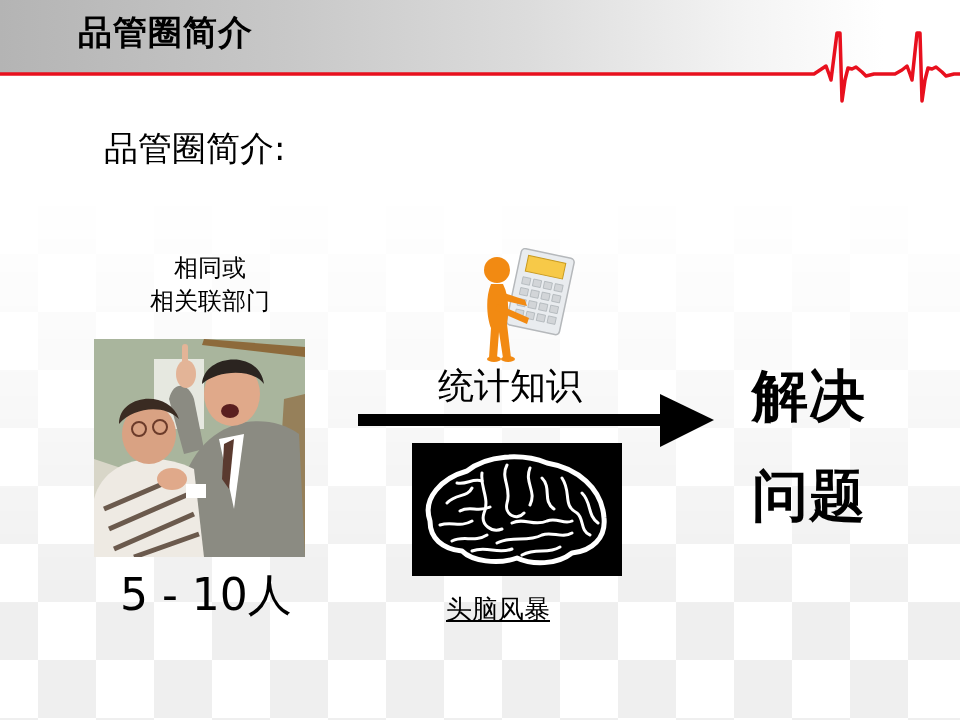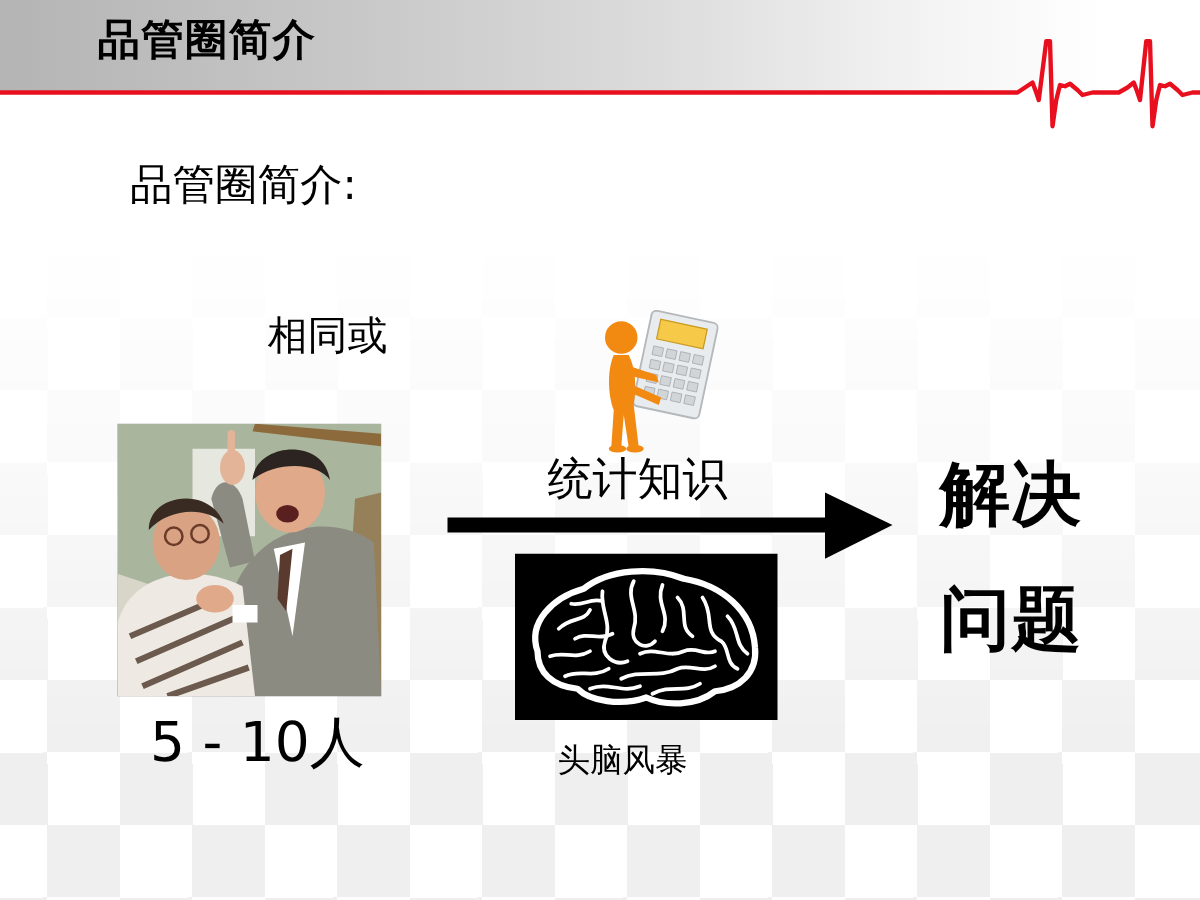--- a/index.html
+++ b/index.html
@@ -33,51 +33,51 @@
   }
   .ecg {
     position: absolute; left: 0; top: 0; width: 960px; height: 110px; z-index: 2;
   }
   .subtitle {
     position: absolute; left: 104px; top: 124px;
     font-size: 34px; line-height: 48px; z-index: 3;
   }
   .dept-label {
     position: absolute; left: 110px; top: 252px; width: 200px;
-    text-align: right; font-family: "DejaVu Serif", "Liberation Serif", serif;
-    font-size: 32px; line-height: 33px; z-index: 3;
+    text-align: center; font-family: "DejaVu Serif", "Liberation Serif", serif;
+    font-size: 24px; line-height: 33px; z-index: 3;
   }
   .photo {
     position: absolute; left: 94px; top: 339px; width: 211px; height: 218px;
     overflow: hidden; z-index: 3;
     background: linear-gradient(160deg, #8ea28a 0%, #a7b69f 35%, #7a7f70 100%);
   }
   .people-count {
     position: absolute; left: 120px; top: 570px;
     font-size: 44px; line-height: 50px; z-index: 3;
   }
   .calc-figure {
     position: absolute; left: 475px; top: 248px; width: 100px; height: 115px; z-index: 3;
   }
   .stats-label {
     position: absolute; left: 438px; top: 363px;
-    font-family: Liberation Mono, monospace;
+    font-family: Liberation Sans, sans-serif;
     font-size: 36px; line-height: 46px; z-index: 3;
   }
   .arrow {
     position: absolute; left: 356px; top: 392px; width: 360px; height: 58px; z-index: 3;
   }
   .brain-box {
     position: absolute; left: 412px; top: 443px; width: 210px; height: 133px;
     background: #000; z-index: 3;
   }
   .brain-label {
     position: absolute; left: 446px; top: 592px;
     font-family: "DejaVu Serif", "Liberation Serif", serif;
-    font-size: 26px; line-height: 34px; z-index: 3;
+    font-size: 26px; line-height: 34px; z-index: 3; text-decoration: underline;
   }
   .result {
     position: absolute; left: 752px; font-size: 56px; font-weight: bold;
     line-height: 64px; letter-spacing: 1px; z-index: 3;
   }
   .result.l1 { top: 348px; margin-top: 16px; }
   .result.l2 { top: 464px; }
 </style>
 </head>
 <body>
@@ -89,20 +89,21 @@
 </div>
 
 <svg class="ecg" viewBox="0 0 960 110">
   <polyline fill="none" stroke="#e8101e" stroke-width="3.5" stroke-linejoin="round" stroke-linecap="round" points="0,74 814,74 820,70 826,66 829,74 831,80 837,33 840,33 842,101 845,80 848,68 852,69 856,67 862,72 866,76 874,74 895,74 902,70 907,66 910,74 912,80 917,33 920,33 922,101 925,80 928,68 932,69 936,67 942,72 946,76 954,74 960,74"></polyline>
 </svg>
 
 <div class="subtitle">品管圈简介:</div>
 
 <div class="dept-label">
   <div>相同或</div>
+  <div>相关联部门</div>
 </div>
 
 <div class="photo">
   <svg width="211" height="218" viewBox="0 0 211 218">
 
     <rect x="0" y="0" width="211" height="218" fill="#a9b59d"></rect>
     <polygon points="110,0 211,8 211,18 108,6" fill="#8d6a3b"></polygon>
     <rect x="60" y="20" width="50" height="70" fill="#e6e8e0"></rect>
     <polygon points="0,120 30,130 30,218 0,218" fill="#d8d6c8"></polygon>
     <polygon points="190,60 211,55 211,218 180,218" fill="#96805a"></polygon>

